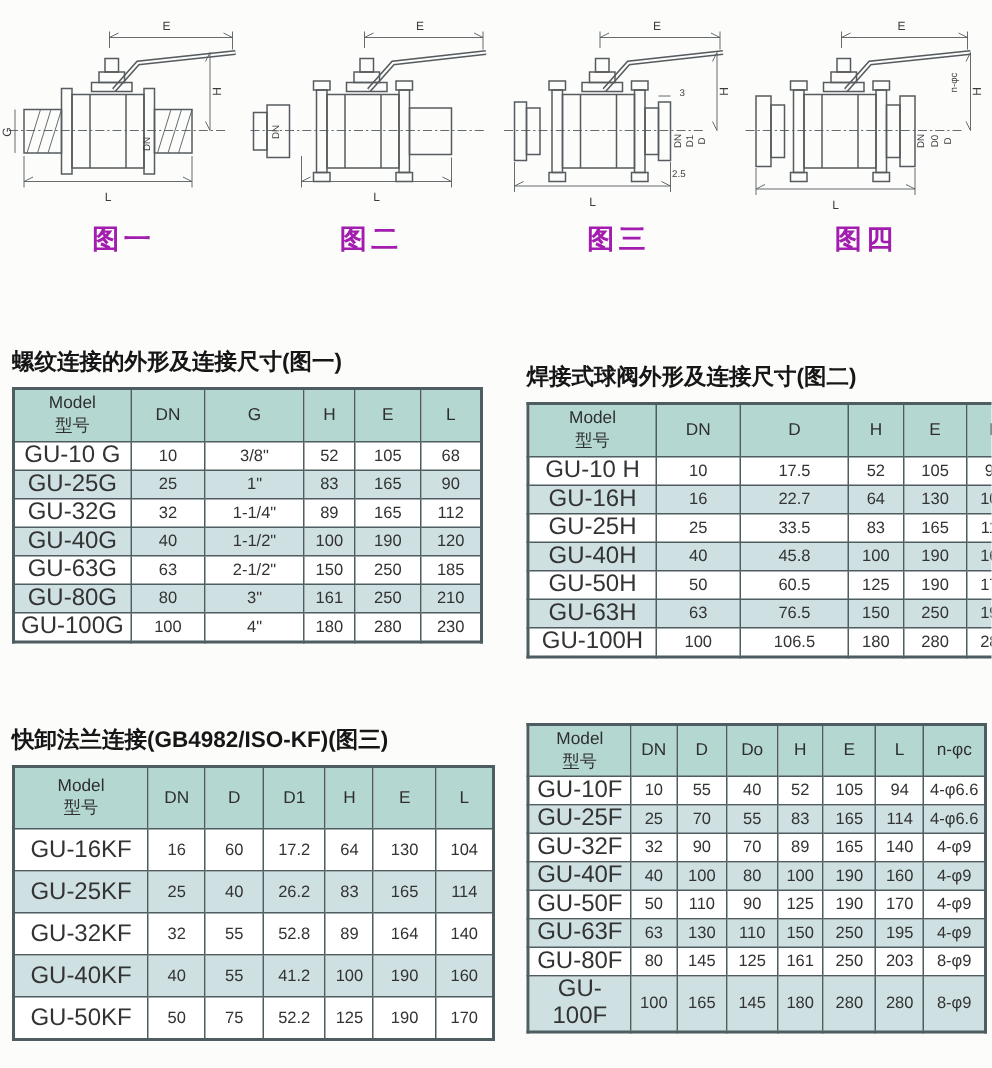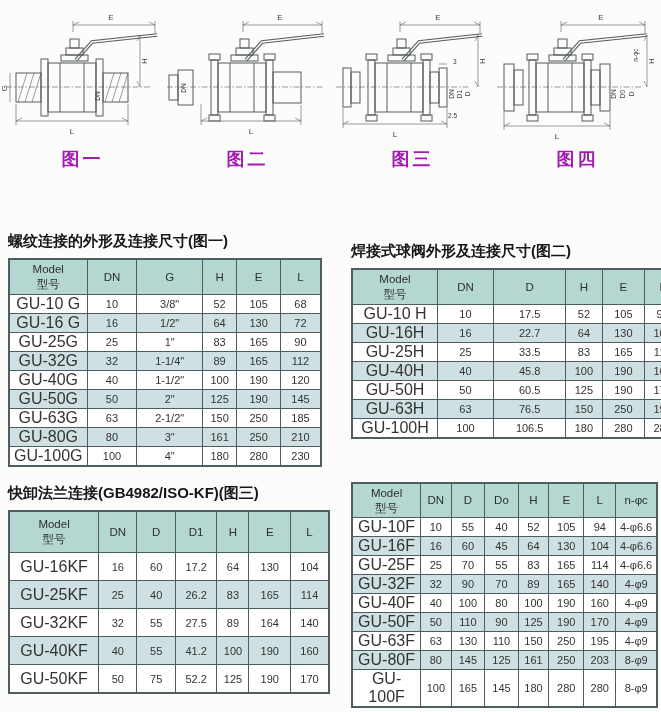--- a/index.html
+++ b/index.html
@@ -269,28 +269,20 @@
       <tbody>
         <tr>
           <td>GU-10 G</td>
           <td>10</td>
           <td>3/8"</td>
           <td>52</td>
           <td>105</td>
           <td>68</td>
         </tr>
         <tr>
-          <td>GU-16 G</td>
-          <td>16</td>
-          <td>1/2"</td>
-          <td>64</td>
-          <td>130</td>
-          <td>72</td>
-        </tr>
-        <tr>
           <td>GU-25G</td>
           <td>25</td>
           <td>1"</td>
           <td>83</td>
           <td>165</td>
           <td>90</td>
         </tr>
         <tr>
           <td>GU-32G</td>
           <td>32</td>
@@ -299,28 +291,20 @@
           <td>165</td>
           <td>112</td>
         </tr>
         <tr>
           <td>GU-40G</td>
           <td>40</td>
           <td>1-1/2"</td>
           <td>100</td>
           <td>190</td>
           <td>120</td>
-        </tr>
-        <tr>
-          <td>GU-50G</td>
-          <td>50</td>
-          <td>2"</td>
-          <td>125</td>
-          <td>190</td>
-          <td>145</td>
         </tr>
         <tr>
           <td>GU-63G</td>
           <td>63</td>
           <td>2-1/2"</td>
           <td>150</td>
           <td>250</td>
           <td>185</td>
         </tr>
         <tr>
@@ -466,21 +450,21 @@
           <td>40</td>
           <td>26.2</td>
           <td>83</td>
           <td>165</td>
           <td>114</td>
         </tr>
         <tr>
           <td>GU-32KF</td>
           <td>32</td>
           <td>55</td>
-          <td>27.5</td>
+          <td>52.8</td>
           <td>89</td>
           <td>164</td>
           <td>140</td>
         </tr>
         <tr>
           <td>GU-40KF</td>
           <td>40</td>
           <td>55</td>
           <td>41.2</td>
           <td>100</td>
@@ -530,30 +514,20 @@
           <td>GU-10F</td>
           <td>10</td>
           <td>55</td>
           <td>40</td>
           <td>52</td>
           <td>105</td>
           <td>94</td>
           <td>4-φ6.6</td>
         </tr>
         <tr>
-          <td>GU-16F</td>
-          <td>16</td>
-          <td>60</td>
-          <td>45</td>
-          <td>64</td>
-          <td>130</td>
-          <td>104</td>
-          <td>4-φ6.6</td>
-        </tr>
-        <tr>
           <td>GU-25F</td>
           <td>25</td>
           <td>70</td>
           <td>55</td>
           <td>83</td>
           <td>165</td>
           <td>114</td>
           <td>4-φ6.6</td>
         </tr>
         <tr>

